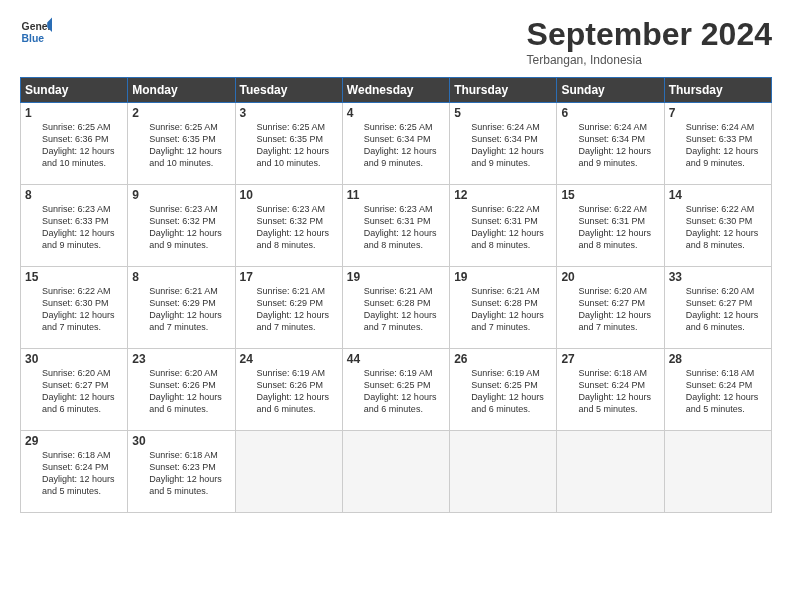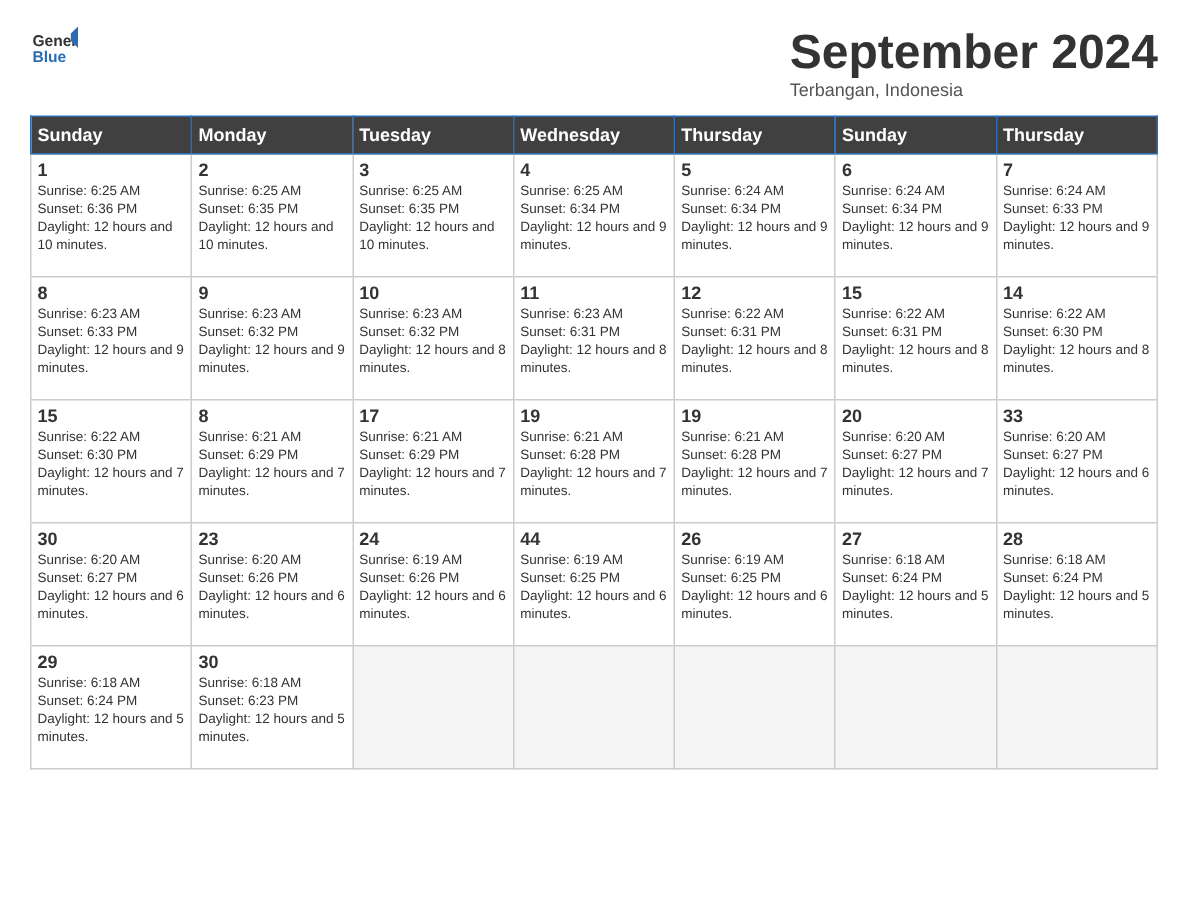--- a/index.html
+++ b/index.html
@@ -73,20 +73,21 @@
       font-size: 12px;
       font-weight: bold;
       color: #333;
       display: block;
       margin-bottom: 1px;
     }
     .cell-info {
       font-size: 9px;
       line-height: 1.35;
       color: #333;
+      margin-left: 17px;
     }
   </style>
 </head>
 <body>
 
 <div class="page">
   <div class="header">
     <div class="logo">
       <svg class="logo-icon" viewBox="0 0 40 40" width="40" height="40">
         <text x="2" y="18" font-size="13" font-weight="bold" fill="#333" font-family="Arial">General</text>

